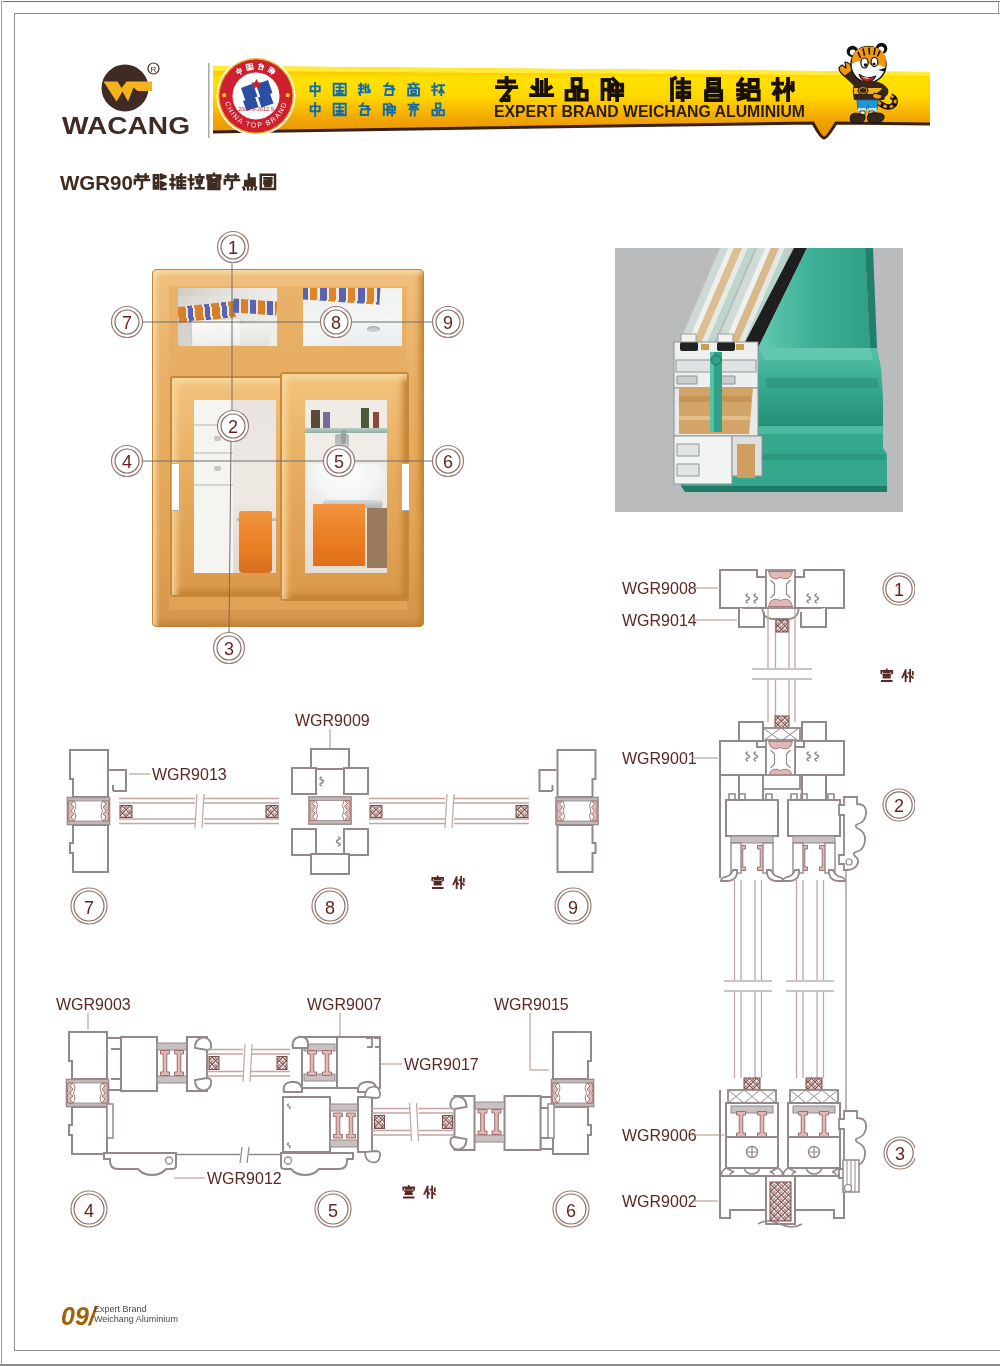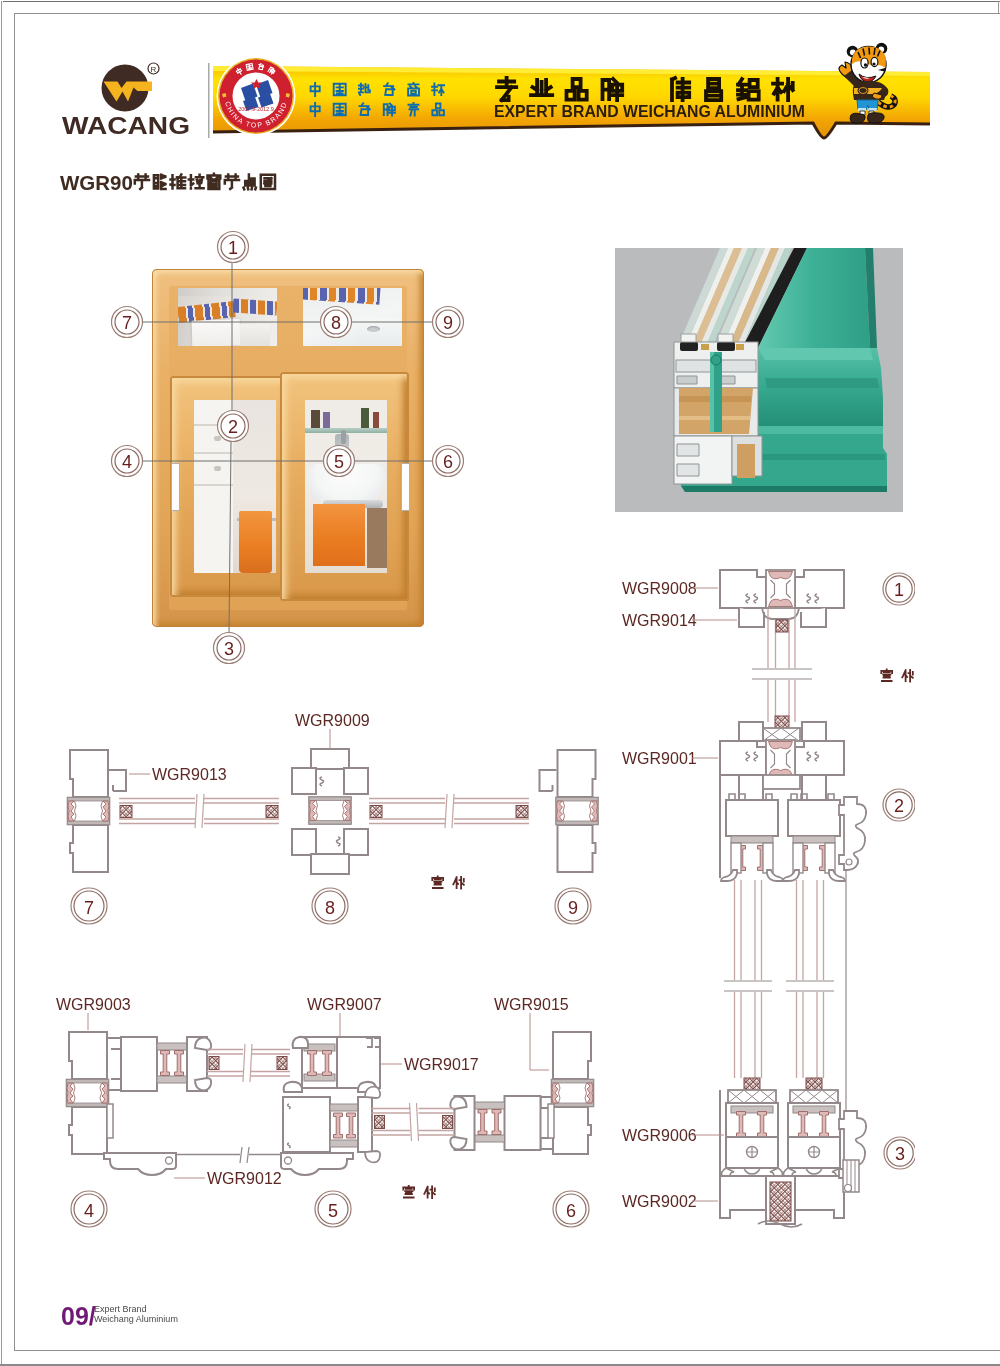--- a/index.html
+++ b/index.html
@@ -4,21 +4,21 @@
 <style>
 html,body{margin:0;padding:0;}
 body{width:1000px;height:1366px;background:#fff;font-family:"Liberation Sans",sans-serif;position:relative;overflow:hidden;}
 #page{position:absolute;left:0;top:0;width:1000px;height:1366px;}
 .abs{position:absolute;}
 #obtop{left:3px;top:1px;width:997px;height:1px;background:#6f6f6f;}
 #obleft{left:1px;top:1px;width:1px;height:1363px;background:#9a9a9a;}
 #obbot{left:0;top:1364px;width:1000px;height:2px;background:#8a8a8a;}
 #obright{left:998px;top:1px;width:1px;height:12px;background:#9a9a9a;}
 #inner{left:14px;top:13px;width:992px;height:1336px;border:1px solid #8f8f8f;}
-#footer09{left:61px;top:1302px;font-size:25px;font-weight:bold;color:#701a75;letter-spacing:0px;}
+#footer09{left:61px;top:1302px;font-size:25px;font-weight:bold;color:#a16207;font-style:italic;letter-spacing:0px;}
 .fsmall{left:94px;font-size:9px;color:#4a4a4a;line-height:10px;}
 #win{left:152px;top:269px;width:272px;height:358px;}
 .wood{background:linear-gradient(180deg,#f0c080 0%,#e9b066 30%,#e2a557 70%,#d4944a 100%);box-shadow:inset 0 0 0 1px #c08338, inset 4px 4px 5px #f8dca6, inset -4px -4px 6px #c2812f;}
 .woodin{background:linear-gradient(180deg,#e9b268 0%,#e5aa5e 50%,#e0a254 100%);}
 .wood2{background:linear-gradient(180deg,#f2c47e,#e7ac5e 45%,#d9984a);box-shadow:inset 0 0 0 2px #c8893c, inset 6px 6px 7px #f8d9a0, inset -6px -6px 7px #c07e2e;border-radius:3px;}
 .pane{overflow:hidden;box-shadow:inset 0 0 0 2px #9a7840;}
 .mk circle{fill:#fff;stroke:#9b7f76;stroke-width:1.2;}
 .mk .c2{fill:none;stroke:#8a6a62;}
 .mk text{font-size:18px;fill:#671e1c;text-anchor:middle;}
 </style>

